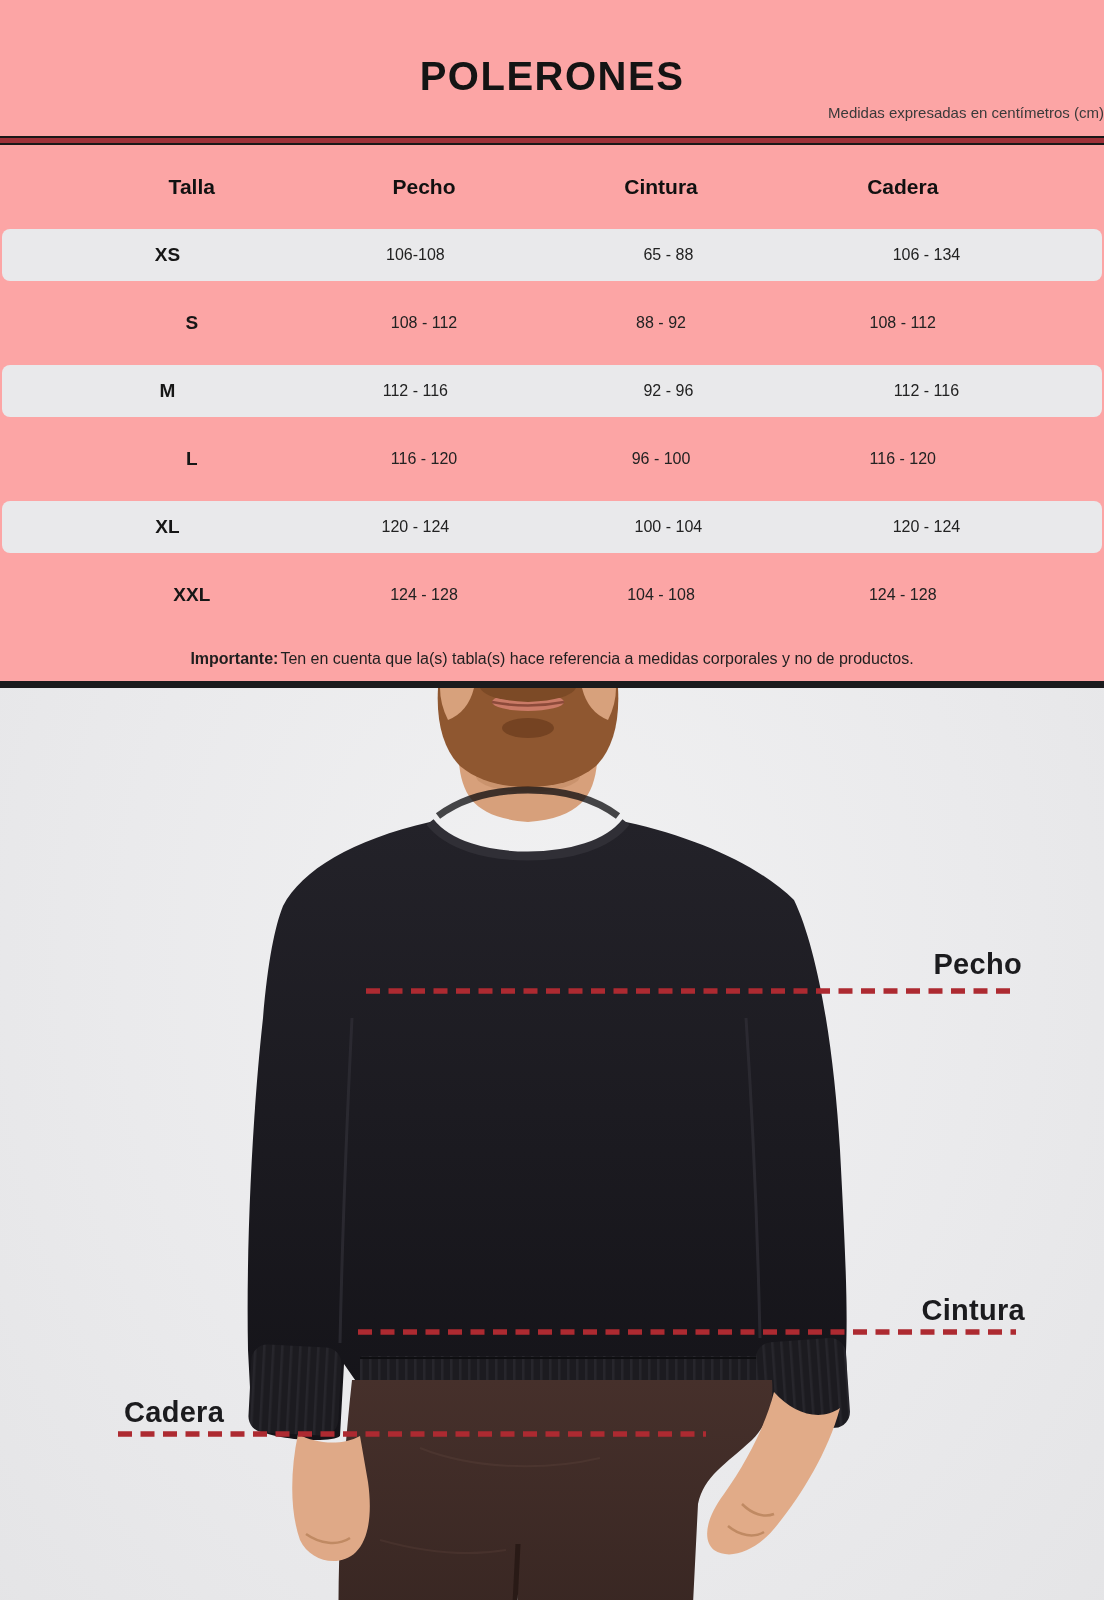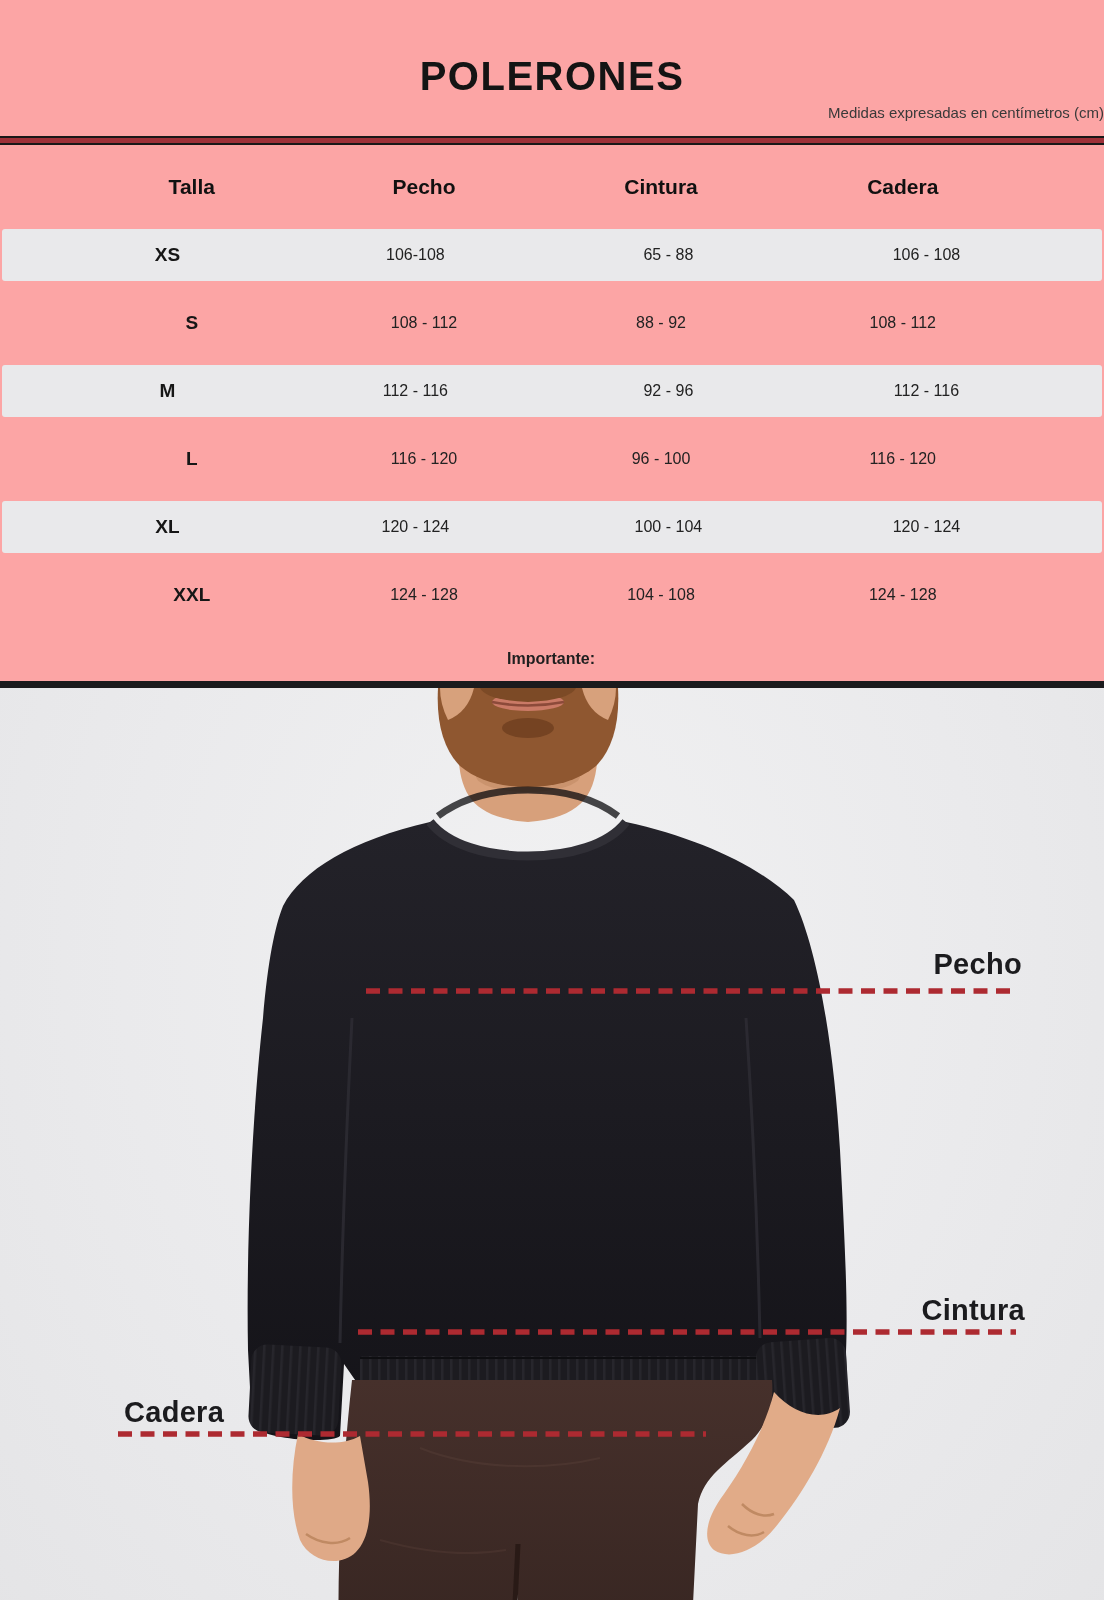--- a/index.html
+++ b/index.html
@@ -10,21 +10,21 @@
   .title{margin:0;padding-top:54px;text-align:center;font-size:40px;font-weight:800;
          letter-spacing:1.5px;color:#141414;}
   .subtitle{margin-top:5px;text-align:right;font-size:15px;color:#3a3a3a;}
   .divider{margin-top:15px;height:5px;background:#9e3038;
            border-top:2px solid #181818;border-bottom:2px solid #181818;}
 
   .t-row{display:grid;grid-template-columns:24% 25% 25% 26%;padding:16px 78px;height:52px;
          align-items:center;}
   .t-row > div{text-align:center;}
   .t-head{font-size:21px;font-weight:700;color:#111;}
-  .stripe{background:#e9e9eb;border-radius:3px;margin:0 2px;padding:0 44px;}
+  .stripe{background:#e9e9eb;border-radius:8px;margin:0 2px;padding:0 44px;}
   .size-cell{font-size:19px;font-weight:700;color:#161616;}
   .val-cell{font-size:16px;font-weight:400;color:#222;}
 
   .note{height:44px;display:flex;align-items:center;justify-content:center;
         font-size:16px;color:#1f1f1f;}
   .note b{font-weight:700;margin-right:2px;}
 
   
   .photo{position:relative;width:1104px;height:976px;border-top:7px solid #1b1b1d;
          background:radial-gradient(ellipse at 50% 28%, #f1f1f2 0%, #eaeaec 55%, #e4e4e6 100%);}
@@ -54,21 +54,21 @@
       <div class="t-head">Talla</div>
       <div class="t-head">Pecho</div>
       <div class="t-head">Cintura</div>
       <div class="t-head">Cadera</div>
     </div>
 
     <div class="t-row stripe">
       <div class="size-cell">XS</div>
       <div class="val-cell">106-108</div>
       <div class="val-cell">65 - 88</div>
-      <div class="val-cell">106 - 108</div>
+      <div class="val-cell">106 - 134</div>
     </div>
     <div class="t-row">
       <div class="size-cell">S</div>
       <div class="val-cell">108 - 112</div>
       <div class="val-cell">88 - 92</div>
       <div class="val-cell">108 - 112</div>
     </div>
     <div class="t-row stripe">
       <div class="size-cell">M</div>
       <div class="val-cell">112 - 116</div>
@@ -90,20 +90,21 @@
     <div class="t-row">
       <div class="size-cell">XXL</div>
       <div class="val-cell">124 - 128</div>
       <div class="val-cell">104 - 108</div>
       <div class="val-cell">124 - 128</div>
     </div>
   </div>
 
   <div class="note">
     <b>Importante:</b>
+    <span>Ten en cuenta que la(s) tabla(s) hace referencia a medidas corporales y no de productos.</span>
   </div>
 
   <div class="photo">
 
     <svg class="scene" width="1104" height="976" viewBox="0 0 1104 976">
       <defs>
         <linearGradient id="shirtG" x1="0" y1="0" x2="0" y2="1">
           <stop offset="0" stop-color="#232229"></stop>
             <stop offset="1" stop-color="#141318"></stop>
         </linearGradient>

